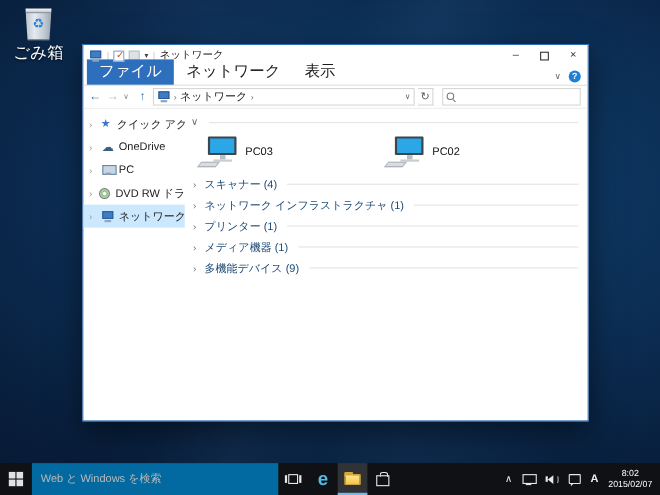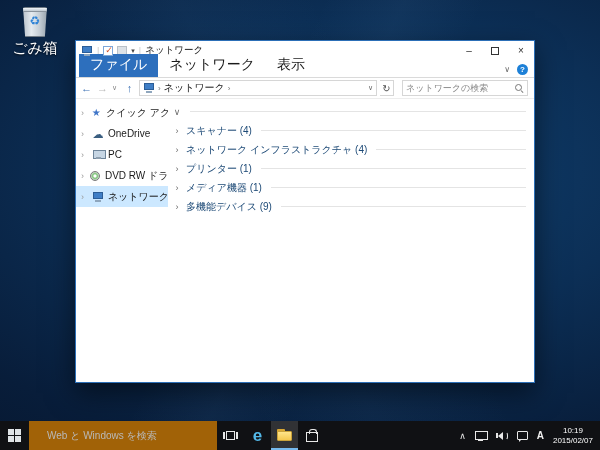--- a/index.html
+++ b/index.html
@@ -125,21 +125,21 @@
   .v-thumb { width:14px; height:11px; border:1px solid #7aa7cc; background:#cfe4f7;
     display:flex; align-items:center; justify-content:center; }
   .v-thumb i { display:block; width:8px; height:5px; background:#5b8db8; }
 
   
   .taskbar { position:absolute; left:0; bottom:0; width:600px; height:29px; background:#101114;
     display:flex; align-items:stretch; z-index:5; }
   .tb-start { width:29px; display:flex; align-items:center; justify-content:center; }
   .win-logo { width:13px; height:13px; display:grid; grid-template-columns:6px 6px; grid-template-rows:6px 6px; gap:1px; }
   .win-logo i { background:#dfe3e6; display:block; }
-  .tb-search { width:188px; background:#a16207; display:flex; align-items:center; padding:0 18px; }
+  .tb-search { width:224px; background:#0369a1; display:flex; align-items:center; padding:0 8px; }
   .tb-search input { flex:1; background:transparent; border:none; outline:none;
     font-size:10px; color:#cfcfcf; font-family:"Liberation Sans","DejaVu Sans",sans-serif; min-width:0; }
   .tb-search input::placeholder { color:#b9b9b9; opacity:1; }
   .tb-btn { width:27px; display:flex; align-items:center; justify-content:center; }
   .tb-btn.active { background:rgba(255,255,255,.14); border-bottom:2px solid #76b9ed; }
   .tv-icon { display:flex; align-items:center; gap:1px; }
   .tv-icon .bar { width:2px; height:7px; background:#e8e8e8; }
   .tv-icon .rect { width:9px; height:9px; border:1px solid #e8e8e8; }
   .edge-e { font-size:17px; font-weight:bold; color:#53b9e9; line-height:17px; }
   .tb-folder { position:relative; width:15px; height:12px; }
@@ -223,21 +223,20 @@
           <i class="scr"></i>
           <i class="base"></i>
         </span>
       <span class="crumb-sep">›</span>
       <span class="crumb">ネットワーク</span>
       <span class="crumb-sep">›</span>
       <span class="addr-caret">∨</span>
     </div>
     <span class="refresh-btn">↻</span>
     <div class="searchbox">
-      <input type="text" placeholder="ネットワークの検索" style="">
       <span class="mag"></span>
     </div>
   </div>
 
   <div class="main">
     <div class="sidebar" id="sidebar-list">
         <div class="side-item">
           <span class="side-chevron">›</span>
           <span class="side-icon">
             <span class="ic-star">★</span>
@@ -274,28 +273,48 @@
             </span>
           </span>
           <span class="side-label">ネットワーク</span>
         </div>
       </div>
     <div class="content" id="content-groups">
         <div class="group-header">
           <span class="group-chevron">∨</span>
           <span class="group-rule"></span>
         </div>
+        <div class="group-items">
+          <div class="file-item">
+            <span class="comp-icon">
+              <i class="screen"></i>
+              <i class="stand"></i>
+              <i class="foot"></i>
+              <i class="kbd"></i>
+            </span>
+            <span class="file-label">PC03</span>
+          </div>
+          <div class="file-item">
+            <span class="comp-icon">
+              <i class="screen"></i>
+              <i class="stand"></i>
+              <i class="foot"></i>
+              <i class="kbd"></i>
+            </span>
+            <span class="file-label">PC02</span>
+          </div>
+        </div>
         <div class="group-header">
           <span class="group-chevron">›</span>
           <span class="group-label">スキャナー (4)</span>
           <span class="group-rule"></span>
         </div>
         <div class="group-header">
           <span class="group-chevron">›</span>
-          <span class="group-label">ネットワーク インフラストラクチャ (4)</span>
+          <span class="group-label">ネットワーク インフラストラクチャ (1)</span>
           <span class="group-rule"></span>
         </div>
         <div class="group-header">
           <span class="group-chevron">›</span>
           <span class="group-label">プリンター (1)</span>
           <span class="group-rule"></span>
         </div>
         <div class="group-header">
           <span class="group-chevron">›</span>
           <span class="group-label">メディア機器 (1)</span>
@@ -346,17 +365,17 @@
     <span class="tray-chevron">∧</span>
     <span class="tray-net"></span>
     <span class="spk">
         <i class="box"></i>
         <i class="body"></i>
         <i class="wave"></i>
       </span>
     <span class="ac-bubble"></span>
     <span class="ime">A</span>
     <div class="clock">
-      <div>10:19</div>
+      <div>8:02</div>
       <div>2015/02/07</div>
     </div>
   </div>
 </div>
 
 </body></html>

